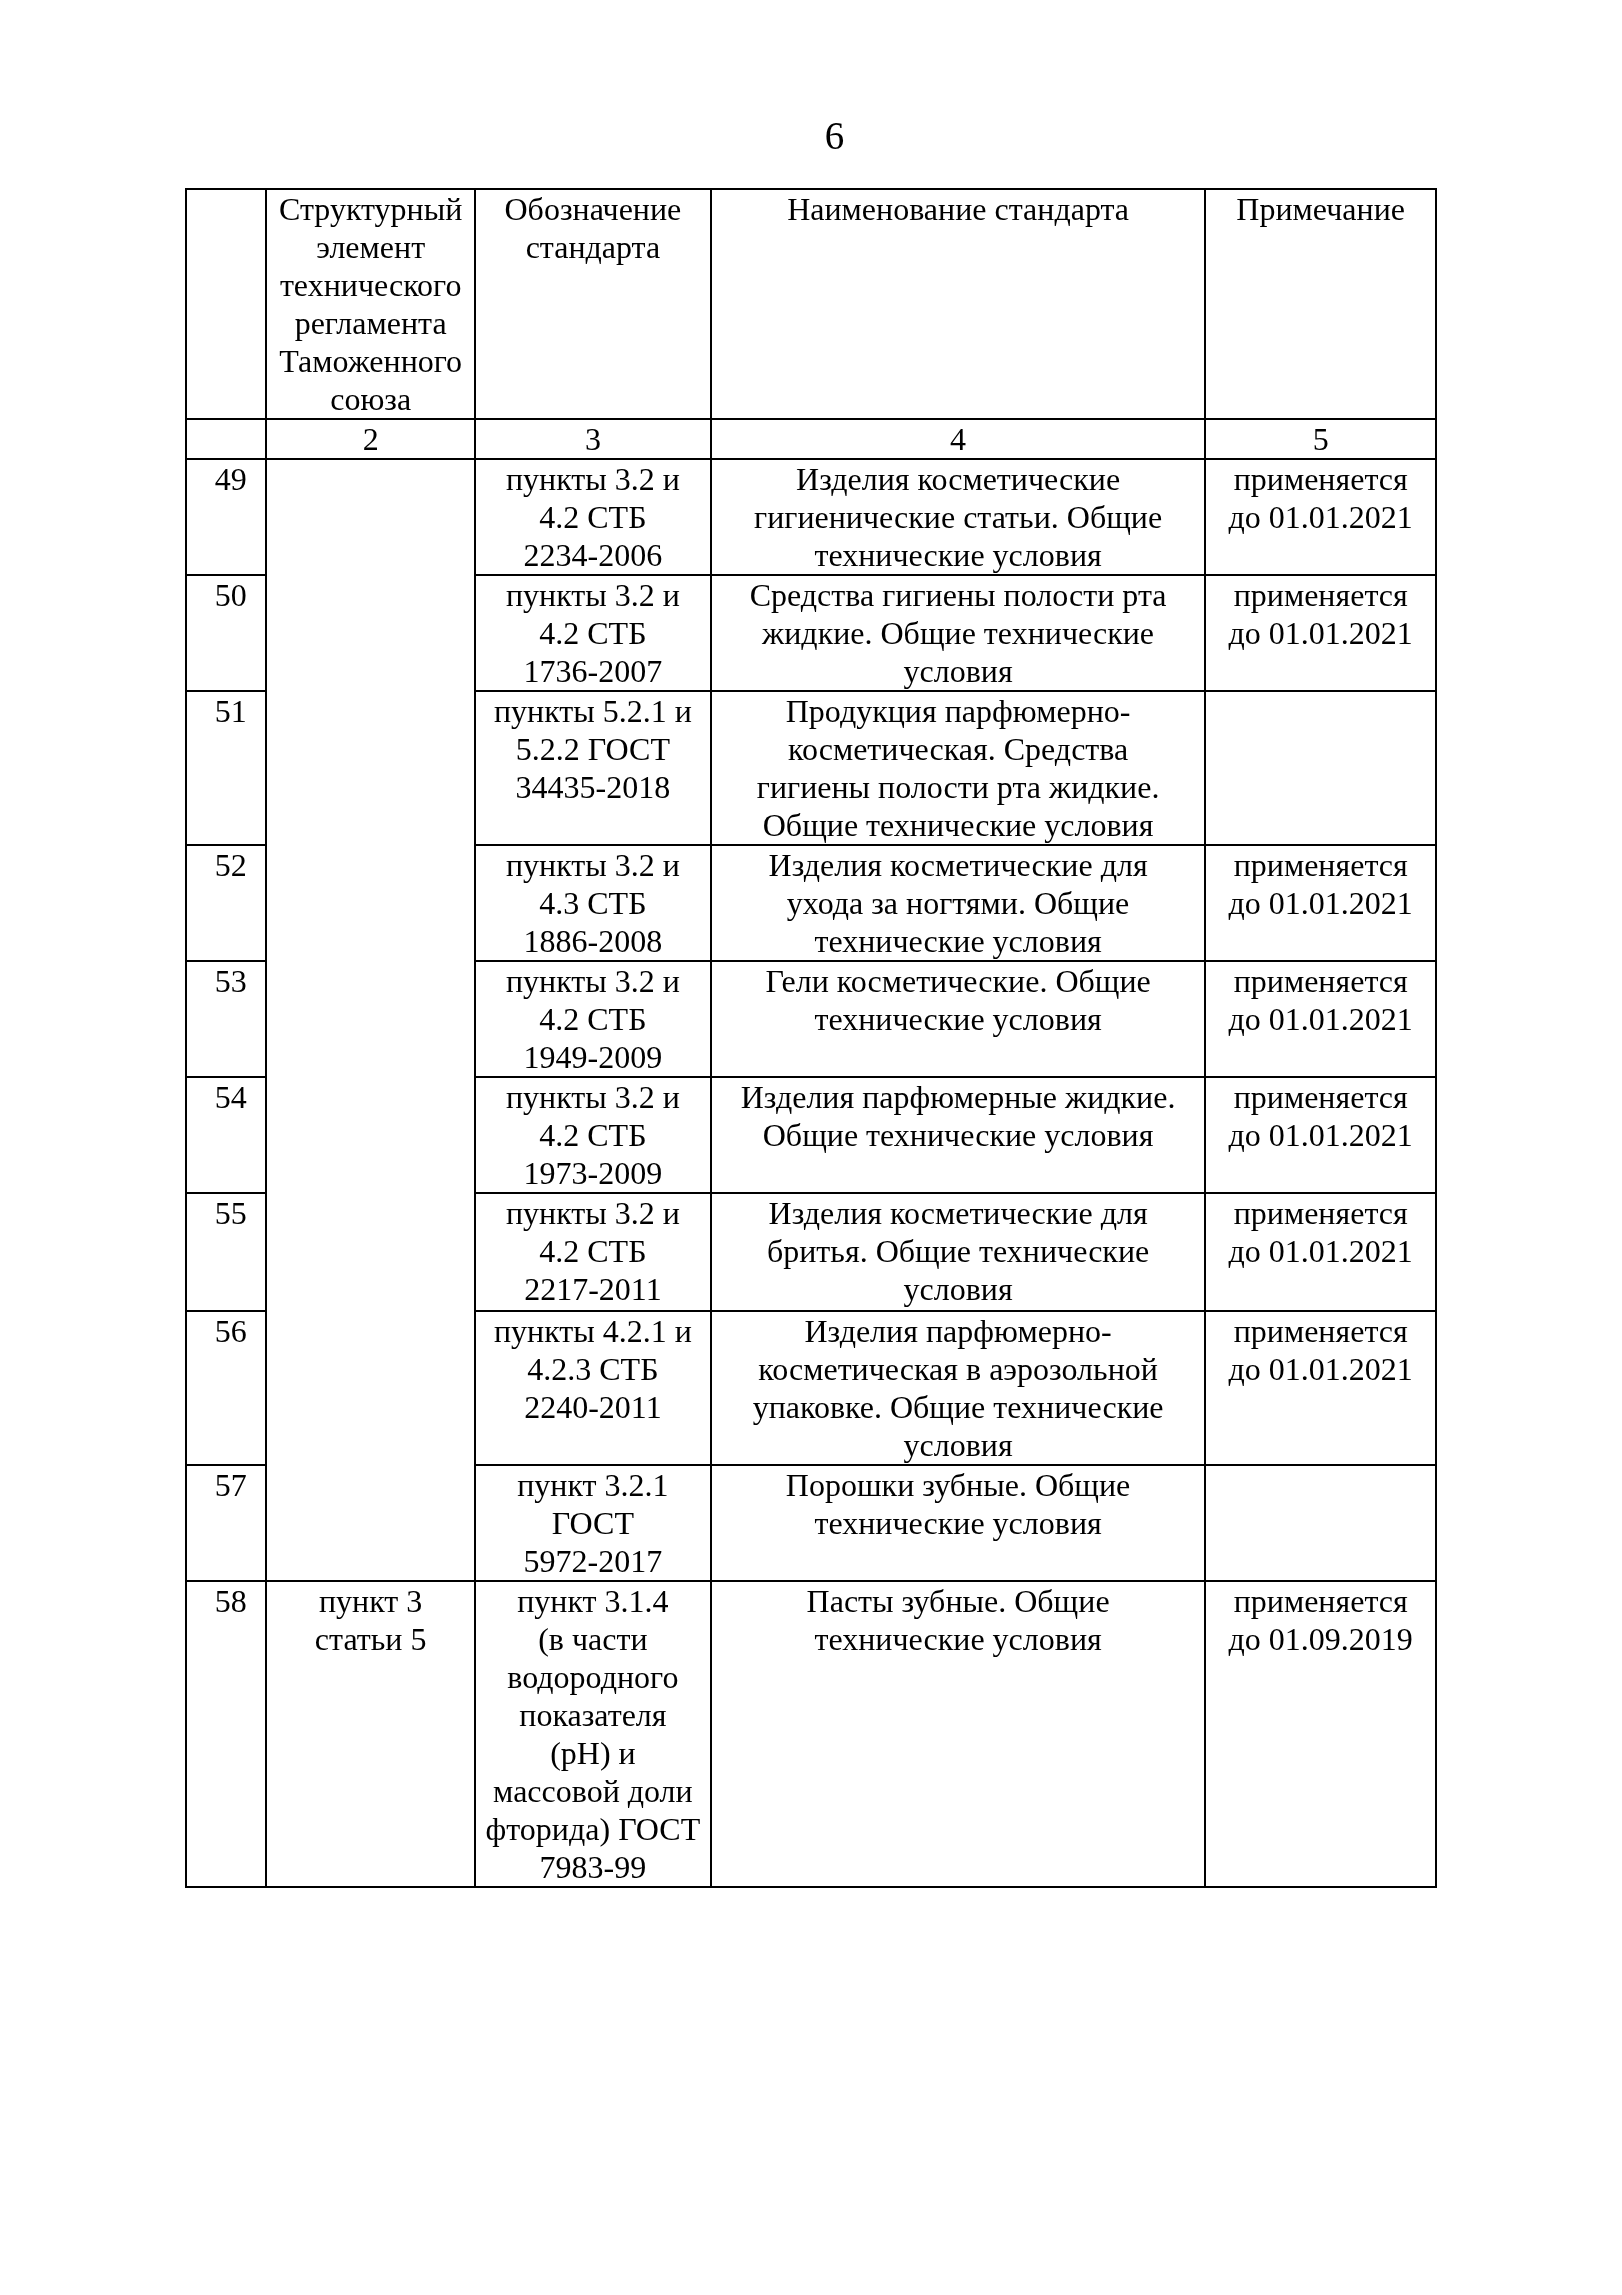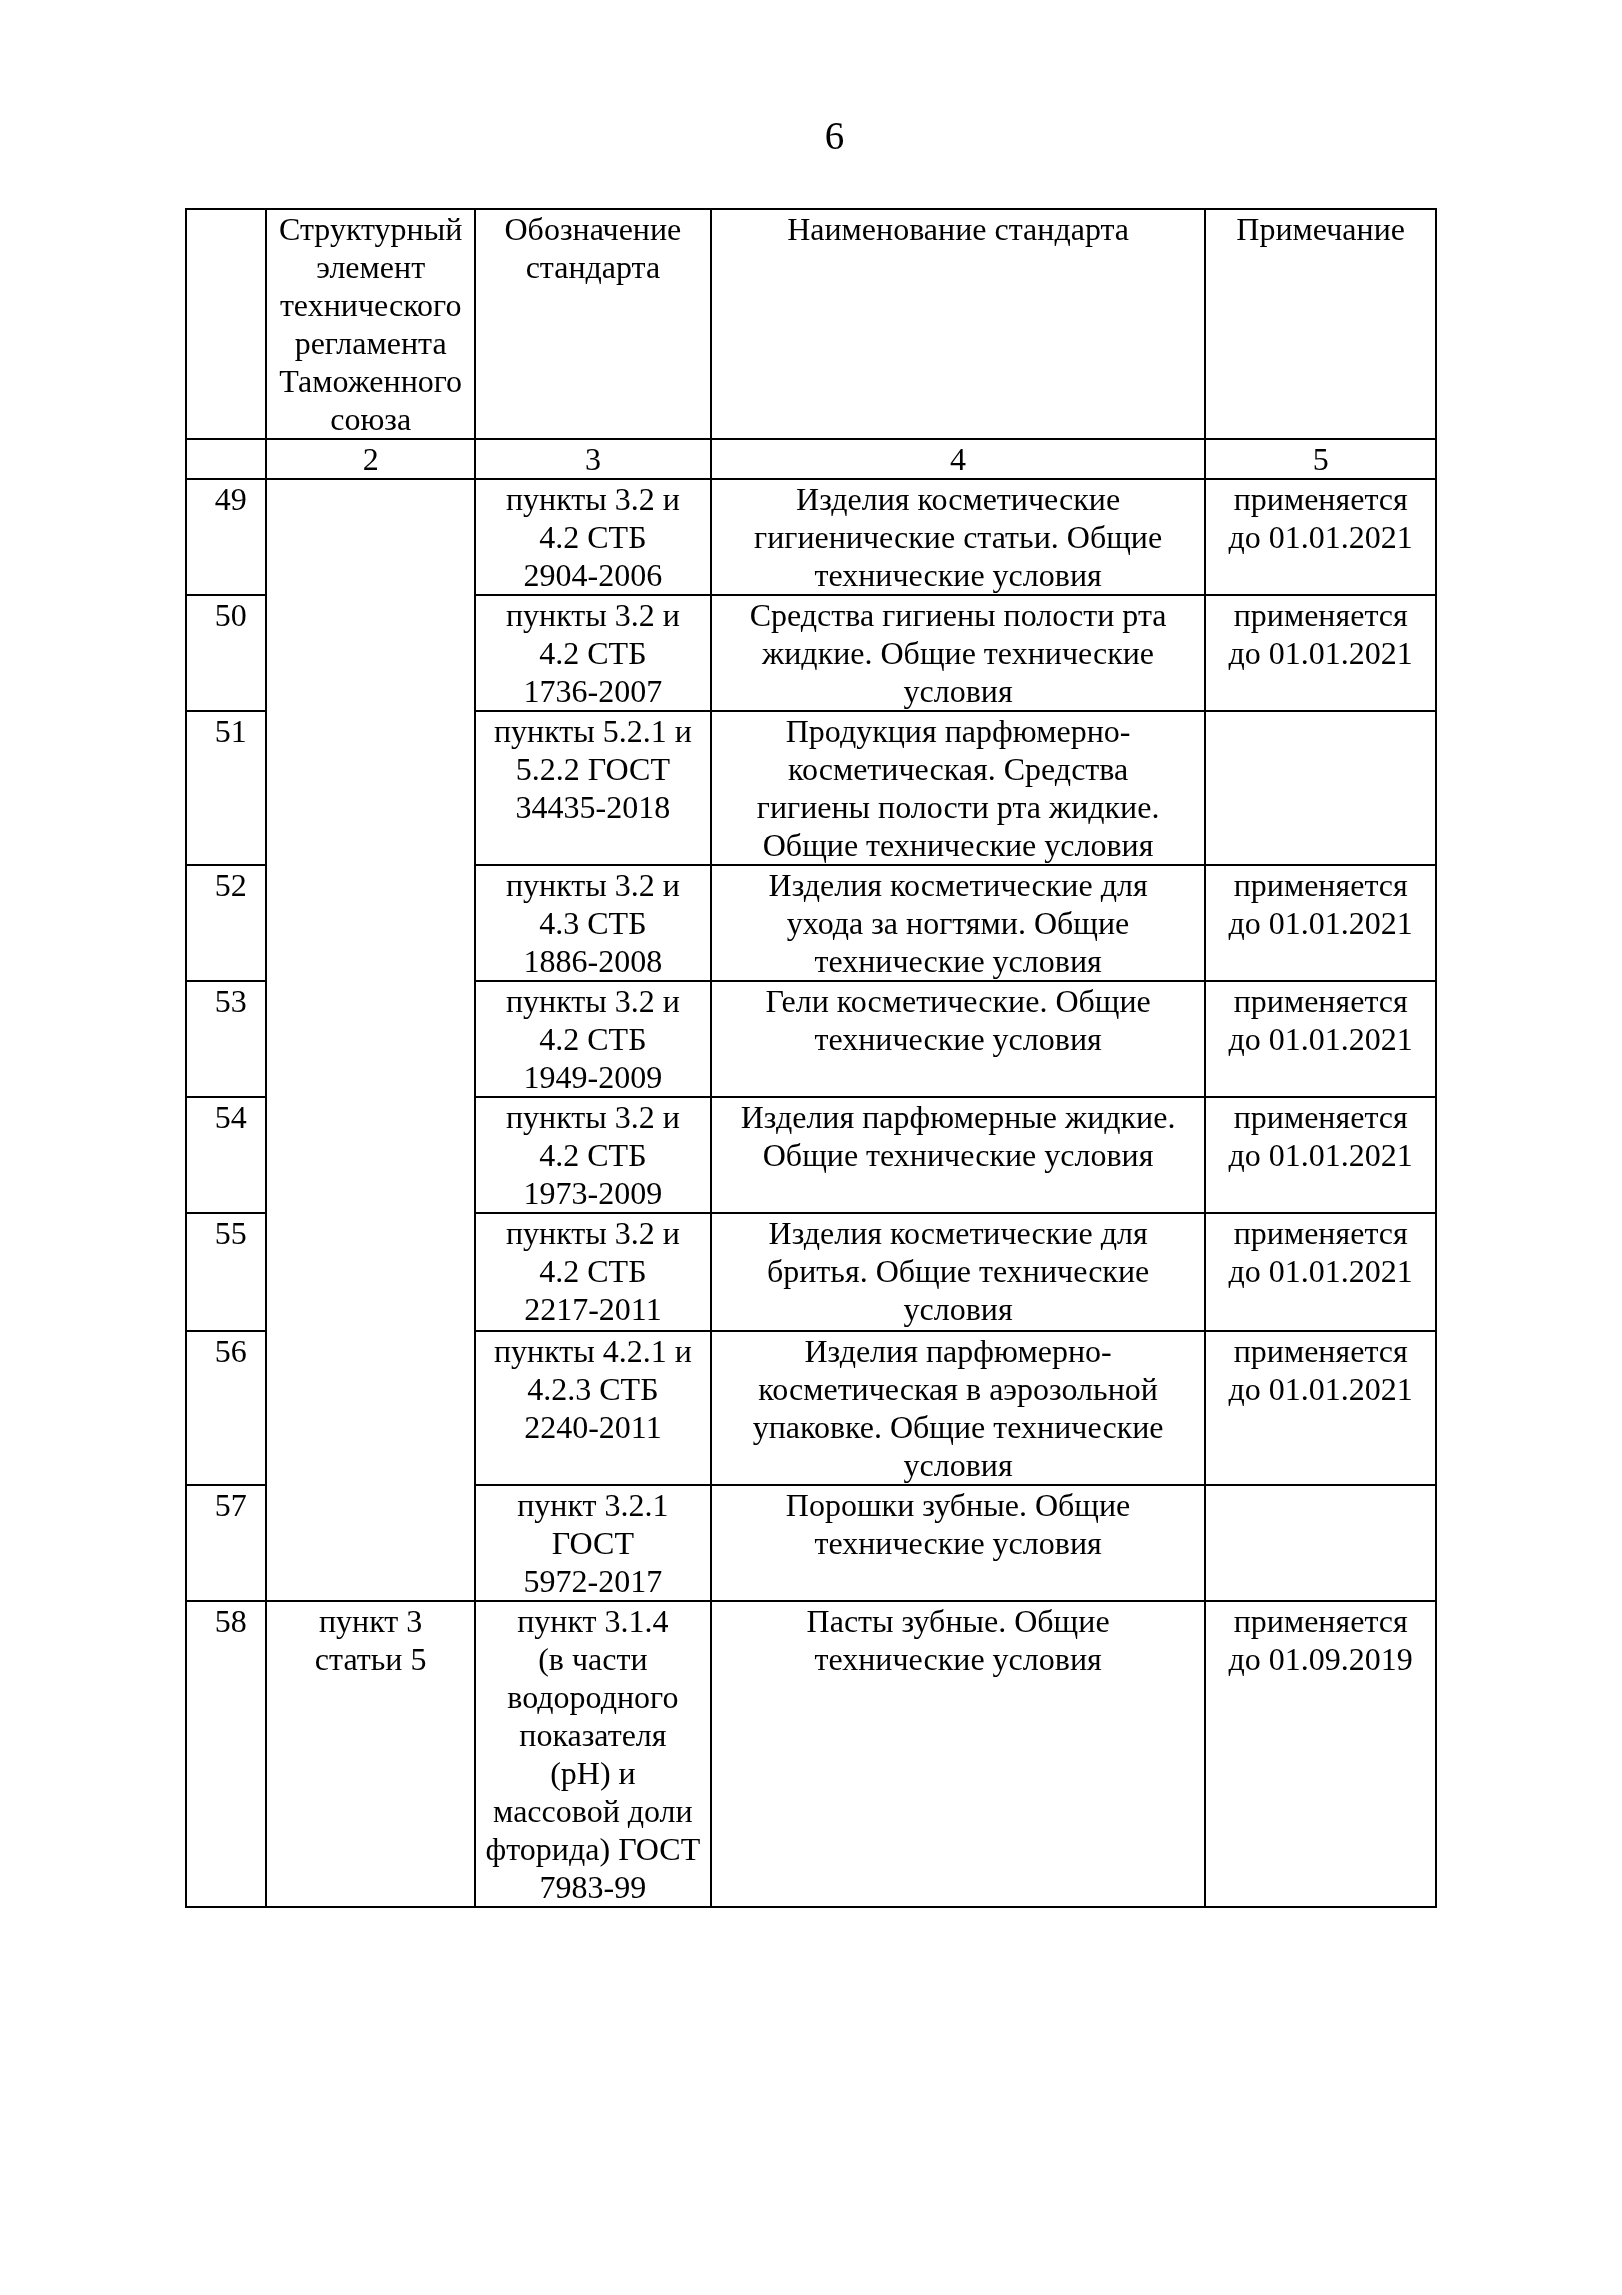--- a/index.html
+++ b/index.html
@@ -6,21 +6,21 @@
   body {
     width: 1623px; height: 2295px; position: relative; overflow: hidden;
     font-family: "Liberation Serif", "DejaVu Serif", serif;
     color: #000000;
   }
   .page-number {
     position: absolute; left: 769px; top: 113px; width: 131px;
     text-align: center; font-size: 39px; line-height: 46px;
   }
   table.std {
-    position: absolute; left: 185px; top: 208px;
+    position: absolute; left: 185px; top: 188px;
     width: 1252px;
     border-collapse: collapse;
     table-layout: fixed;
     font-size: 32px;
     line-height: 38px;
   }
   table.std td, table.std th {
     border: 2px solid #000000;
     vertical-align: top;
     padding: 0 5.2px;
@@ -81,21 +81,21 @@
       <td>3</td>
       <td>4</td>
       <td>5</td>
     </tr>
   <tr style="height: 115px;">
         <td class="left num-cell">49</td>
         <td rowspan="9" class="center merged"></td>
         <td class="center">
           <span class="line">пункты 3.2 и</span>
           <span class="line">4.2 СТБ</span>
-          <span class="line">2904-2006</span>
+          <span class="line">2234-2006</span>
         </td>
         <td class="left">
           <span class="line">Изделия косметические</span>
           <span class="line">гигиенические статьи. Общие</span>
           <span class="line">технические условия</span>
         </td>
         <td class="left">
           <span class="line">применяется</span>
           <span class="line">до 01.01.2021</span>
         </td>

